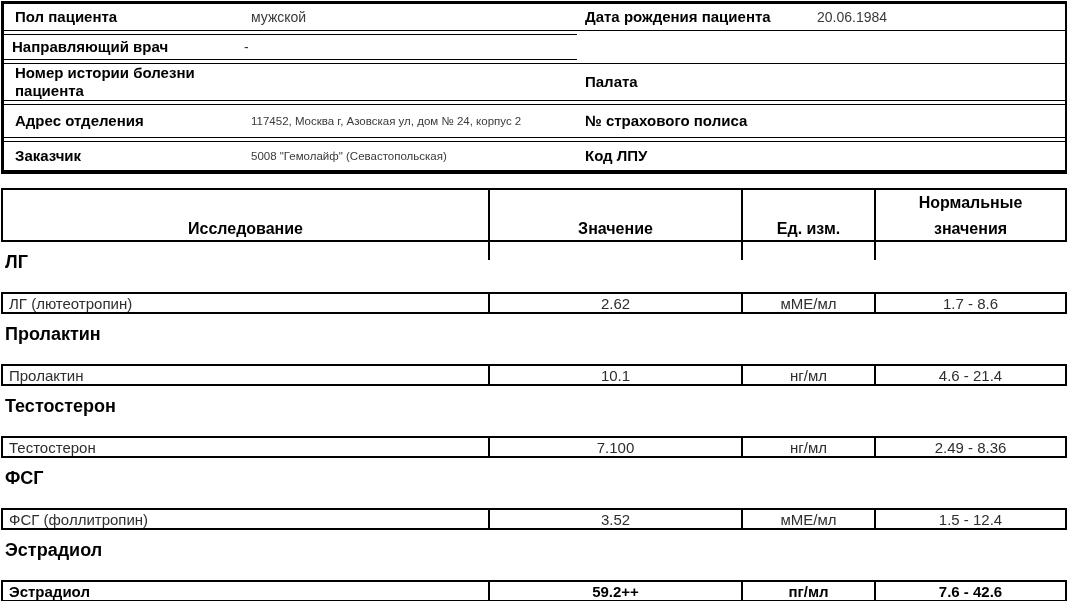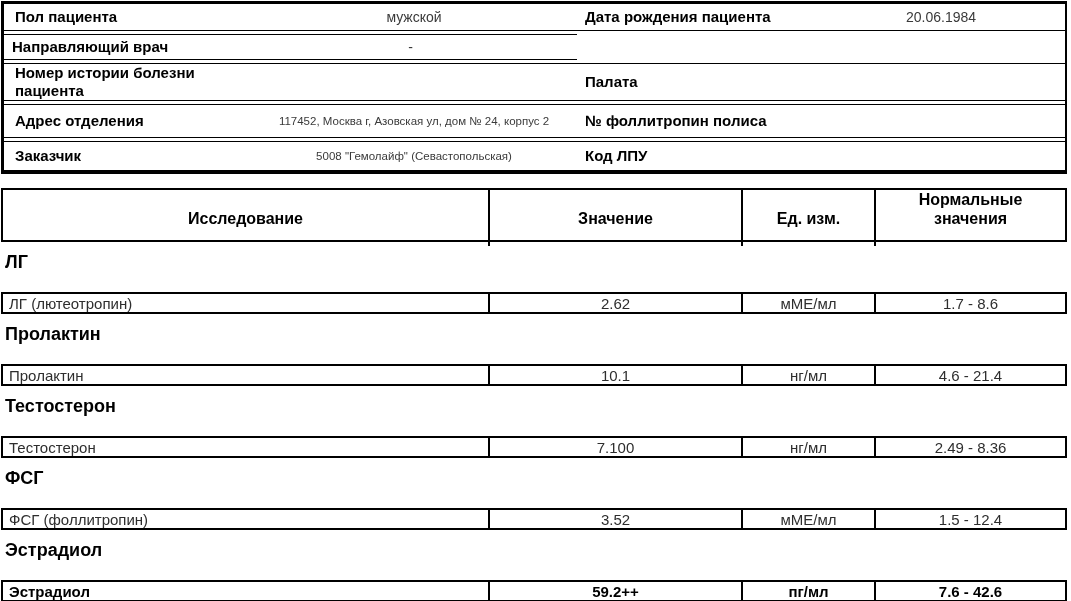--- a/index.html
+++ b/index.html
@@ -49,21 +49,20 @@
   .info-label {
     font-weight: bold;
     font-size: 15px;
     line-height: 18px;
     max-width: 218px;
   }
   .info-value {
     font-size: 14px;
     color: #3a3a3a;
     line-height: 17px;
-    text-align: center;
   }
   .info-row:nth-child(4) .cell-left .info-value,
   .info-row:nth-child(5) .cell-left .info-value { font-size: 11.5px; }
 
   
   .results {
     position: absolute;
     left: 1px; top: 188px;
     width: 1066px;
   }
@@ -75,21 +74,21 @@
     border: 2px solid #000;
     height: 54px;
   }
   .res-header .hcell {
     display: flex;
     align-items: flex-end;
     justify-content: center;
     text-align: center;
     font-weight: bold;
     font-size: 16px;
-    line-height: 19px;
+    line-height: 26px;
     padding-bottom: 18px;
   }
   .res-header .hcell + .hcell { border-left: 2px solid #000; }
   .hcell-normal span { display: inline-block; max-width: 125px; }
 
   .section-name {
     font-weight: bold;
     font-size: 18px;
     line-height: 22px;
     padding: 9px 0 19px 4px;
@@ -142,21 +141,21 @@
         <span class="info-value"></span>
       </div>
     </div>
 
     <div class="info-row">
       <div class="info-cell cell-left">
         <span class="info-label">Адрес отделения</span>
         <span class="info-value">117452, Москва г, Азовская ул, дом № 24, корпус 2</span>
       </div>
       <div class="info-cell cell-right">
-        <span class="info-label">№ фоллитропин полиса</span>
+        <span class="info-label">№ страхового полиса</span>
         <span class="info-value"></span>
       </div>
     </div>
 
     <div class="info-row">
       <div class="info-cell cell-left">
         <span class="info-label">Заказчик</span>
         <span class="info-value">5008 "Гемолайф" (Севастопольская)</span>
       </div>
       <div class="info-cell cell-right">

